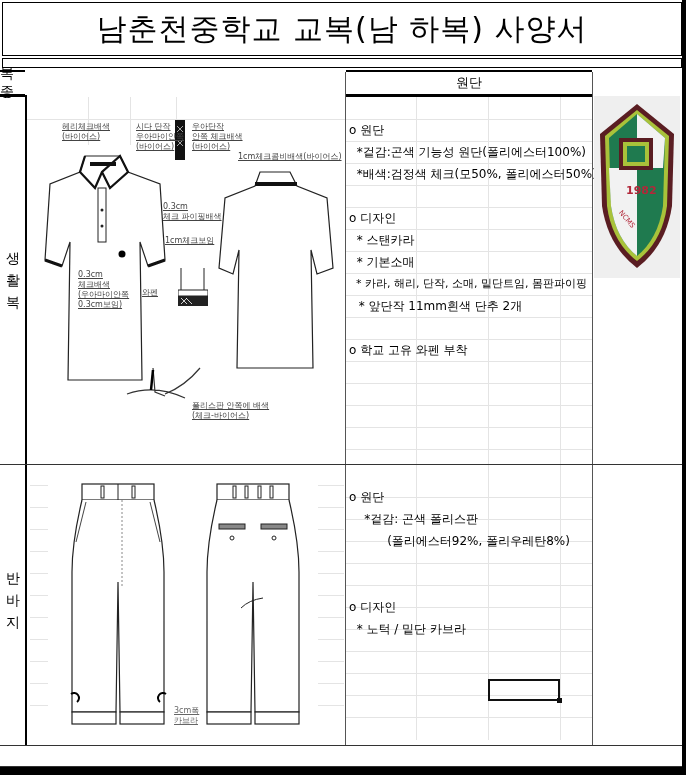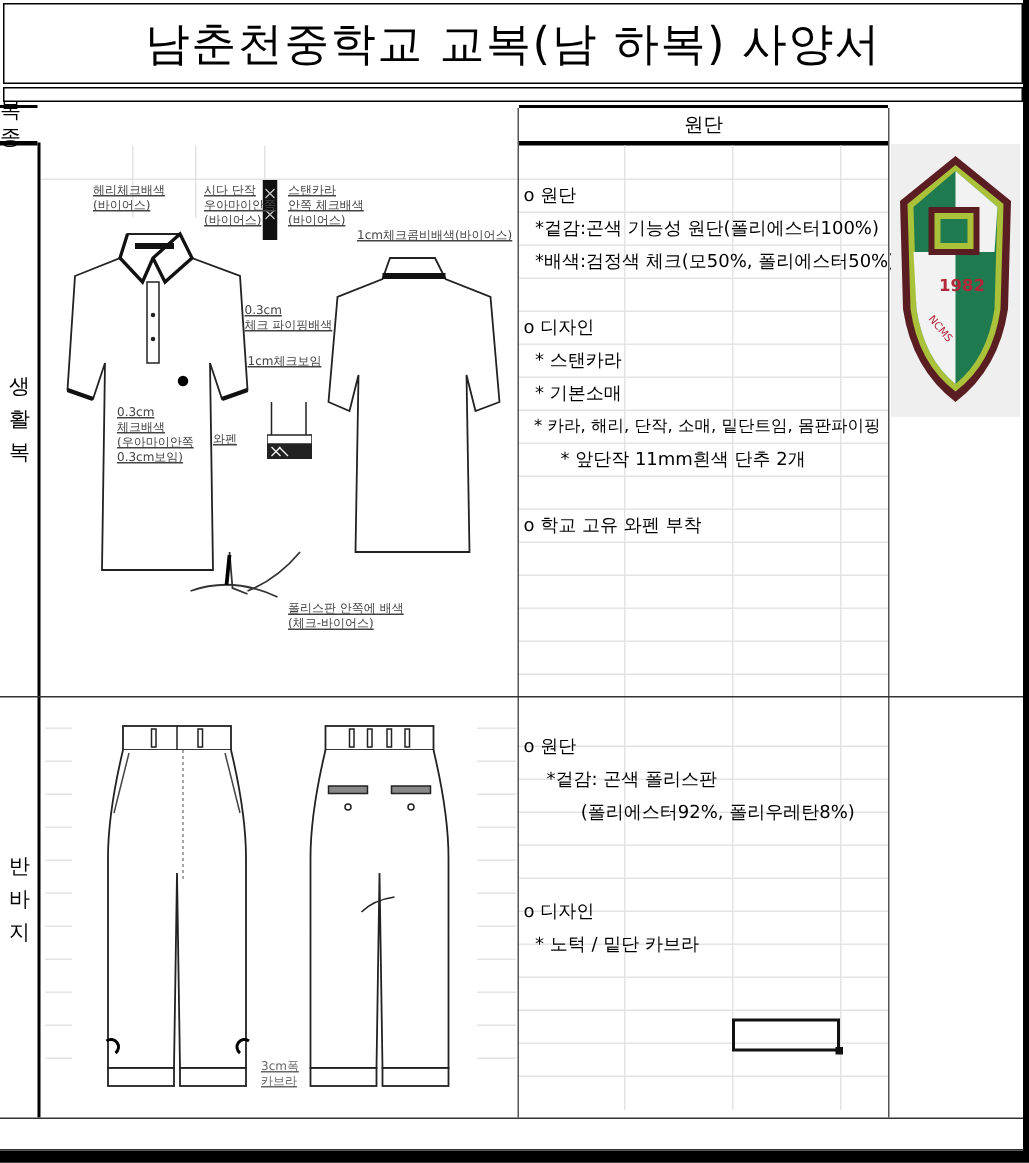--- a/index.html
+++ b/index.html
@@ -125,38 +125,38 @@
       <path d="M2 6 L8 12 M8 6 L2 12 M2 20 L8 26 M8 20 L2 26" stroke="#ccc" stroke-width="0.8"></path>
     </svg>
     <svg style="left:178px;top:268px;" width="30" height="40" viewBox="0 0 30 40">
       <path d="M3 0 L3 22 M26 0 L26 22" stroke="#222"></path>
       <rect x="0" y="22" width="30" height="6" fill="#fff" stroke="#222"></rect>
       <rect x="0" y="28" width="30" height="10" fill="#222"></rect>
       <path d="M3 30 L9 36 M9 30 L3 36 M8 30 L14 36" stroke="#fff" stroke-width="0.8"></path>
     </svg>
     <span class="note" style="left:62px;top:122px;"><span>헤리체크배색</span><br><span>(바이어스)</span></span>
     <span class="note" style="left:124px;top:122px;margin-left:12px;"><span>시다 단작</span><br><span>우아마이안쪽</span><br><span>(바이어스)</span></span>
-    <span class="note" style="left:192px;top:122px;"><span>스탠카라</span><br><span>안쪽 체크배색</span><br><span>(바이어스)</span></span>
+    <span class="note" style="left:192px;top:122px;"><span>우아단작</span><br><span>안쪽 체크배색</span><br><span>(바이어스)</span></span>
     <span class="note" style="left:238px;top:152px;">1cm체크콤비배색(바이어스)</span>
     <span class="note" style="left:163px;top:202px;"><span>0.3cm</span><br><span>체크 파이핑배색</span></span>
     <span class="note" style="left:165px;top:236px;text-align:right;">1cm체크보임</span>
     <span class="note" style="left:78px;top:270px;"><span>0.3cm</span><br><span>체크배색</span><br><span>(우아마이안쪽</span><br><span>0.3cm보임)</span></span>
     <span class="note" style="left:142px;top:288px;">와펜</span>
     <span class="note" style="left:192px;top:401px;"><span>폴리스판 안쪽에 배색</span><br><span>(체크-바이어스)</span></span>
   </div>
 
   <div>
     <div class="txt" style="left:349px;top:119px;">o 원단</div>
     <div class="txt" style="left:349px;top:141px;white-space:pre;">  *겉감:곤색 기능성 원단(폴리에스터100%)</div>
     <div class="txt" style="left:349px;top:163px;white-space:pre;">  *배색:검정색 체크(모50%, 폴리에스터50%)</div>
     <div class="txt" style="left:349px;top:207px;">o 디자인</div>
     <div class="txt" style="left:349px;top:229px;white-space:pre;">  * 스탠카라</div>
     <div class="txt" style="left:349px;top:251px;white-space:pre;">  * 기본소매</div>
     <div class="txt" style="left:349px;top:273px;white-space:pre;font-size:11px;text-align:right;">  * 카라, 해리, 단작, 소매, 밑단트임, 몸판파이핑</div>
-    <div class="txt" style="left:366px;top:295px;white-space:pre;">  * 앞단작 11mm흰색 단추 2개</div>
+    <div class="txt" style="left:351px;top:295px;white-space:pre;">  * 앞단작 11mm흰색 단추 2개</div>
     <div class="txt" style="left:349px;top:339px;">o 학교 고유 와펜 부착</div>
   </div>
 
   <svg style="left:594px;top:96px;" width="86" height="182" viewBox="0 0 86 182">
     <rect x="0" y="0" width="86" height="182" fill="#efefef"></rect>
     <path d="M43 8 L80 38 L78 110 Q72 150 43 172 Q14 150 8 110 L6 38 Z" fill="#5a1d22"></path>
     <path d="M43 14 L75 40 L73 110 Q68 146 43 165 Q18 146 13 110 L11 40 Z" fill="#a9c23a"></path>
     <path d="M43 18 L71 42 L69 110 Q64 143 43 160 Q22 143 17 110 L15 42 Z" fill="#1f7a4f"></path>
     <path d="M43 18 L71 42 L69 72 L43 72 Z" fill="#f2f2f2"></path>
     <path d="M15 72 L43 72 L43 160 Q22 143 17 110 Z" fill="#f2f2f2"></path>

